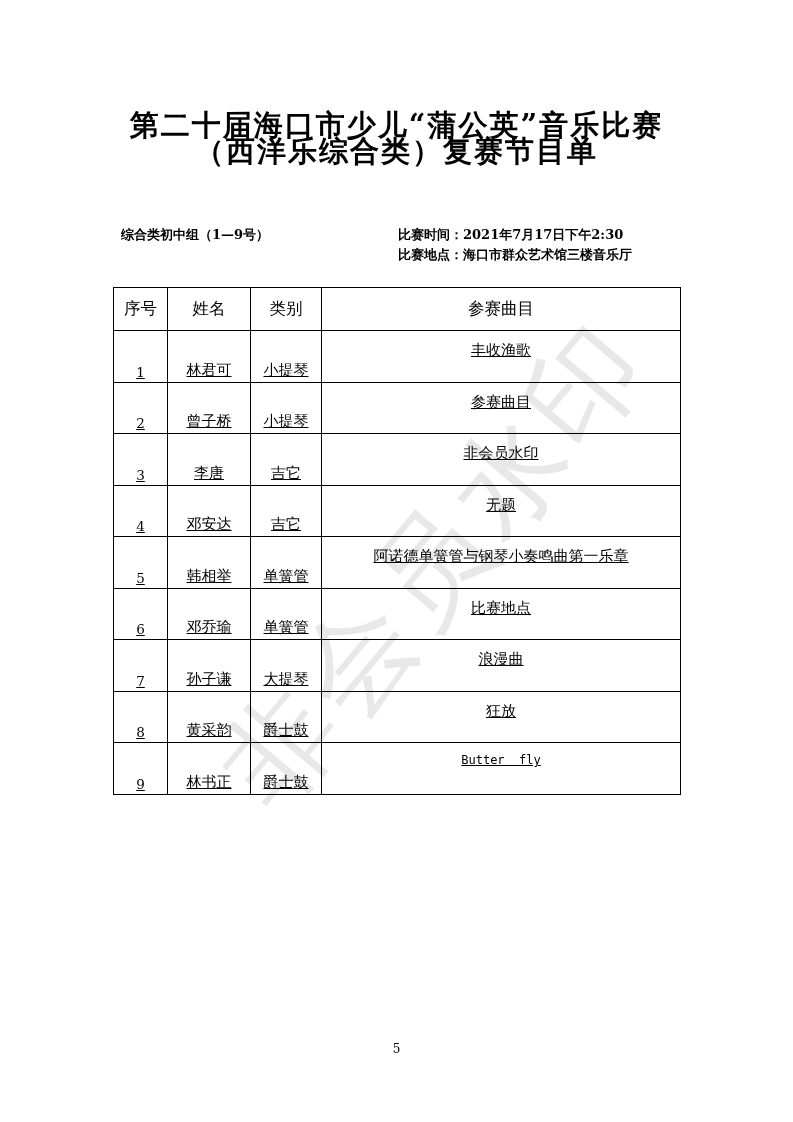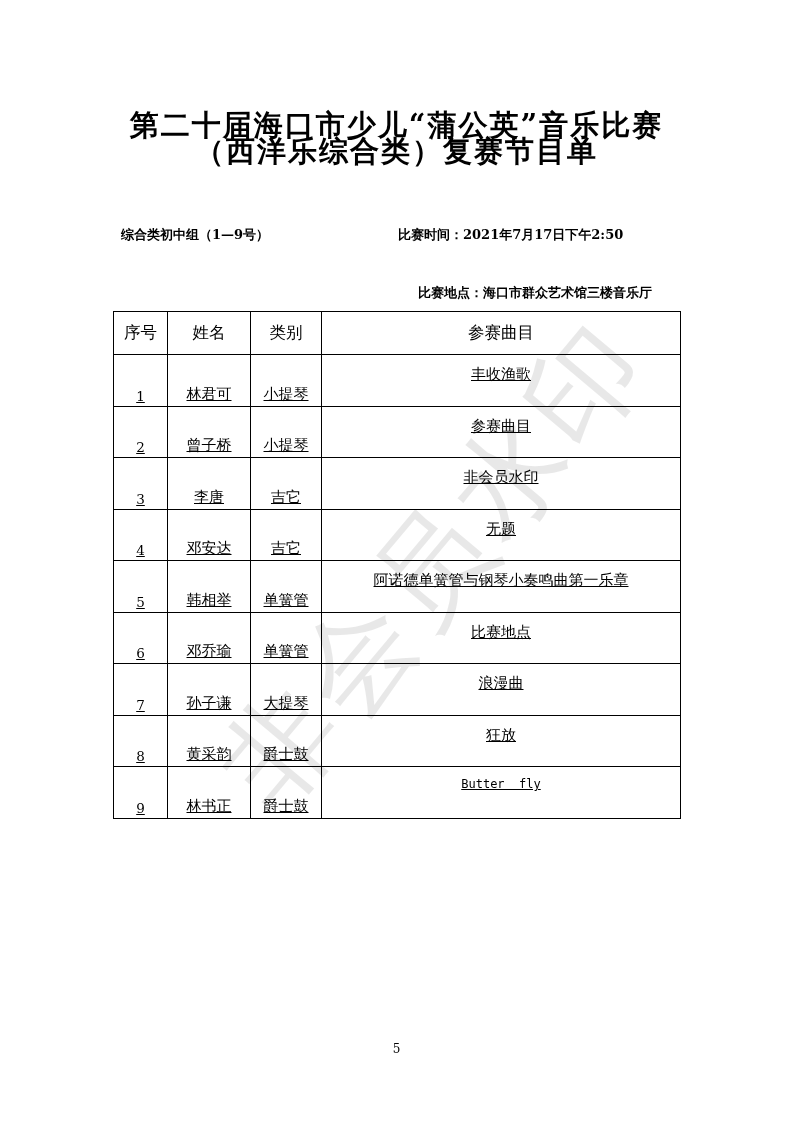--- a/index.html
+++ b/index.html
@@ -5,23 +5,23 @@
   html, body { margin: 0; padding: 0; background: #ffffff; }
   body { width: 793px; height: 1122px; position: relative; overflow: hidden;
          font-family: "DejaVu Serif", "Liberation Serif", serif; color: #000; }
   .title { position: absolute; left: 0; width: 793px; text-align: center;
            font-weight: bold; font-size: 29px; letter-spacing: 2px; }
   .t1 { top: 106px; }
   .t2 { top: 132px; }
   .meta { position: absolute; font-size: 13px; font-weight: bold; white-space: nowrap; }
   .group { left: 121px; top: 226px; }
   .time { left: 398px; top: 226px; }
-  .venue { left: 418px; top: 246px; margin-top: 38px; }
+  .venue { left: 398px; top: 246px; }
   table.prog { position: absolute; left: 113px; top: 287px; border-collapse: collapse;
-               font-family: "DejaVu Sans", "Liberation Sans", sans-serif; font-size: 15px; margin-top: 24px; }
+               font-family: "DejaVu Sans", "Liberation Sans", sans-serif; font-size: 15px; }
   table.prog td, table.prog th { border: 1.5px solid #000; padding: 0; font-weight: normal; }
   table.prog th { height: 42px; font-size: 16.5px; text-align: center; vertical-align: middle; }
   table.prog td { height: 40.5px; text-align: center; text-decoration: underline; }
   td.num, td.name, td.cat { vertical-align: bottom; padding-bottom: 2px !important; }
   td.num { font-family: "DejaVu Serif", serif; font-size: 13.5px; }
   td.piece { vertical-align: top; padding-top: 10px !important; }
   td.piece.mono { font-family: "DejaVu Sans Mono", "Liberation Mono", monospace; font-size: 12px; white-space: pre; }
   .c1 { width: 53px; } .c2 { width: 82px; } .c3 { width: 70px; } .c4 { width: 358px; }
   .watermark { position: absolute; left: 140px; top: 490px; font-size: 112px;
                color: rgba(0,0,0,0.09); transform: rotate(-50deg); transform-origin: center;
@@ -31,21 +31,21 @@
 </style>
 </head>
 <body>
 
 <div class="watermark">非会员水印</div>
 
 <div class="title t1">第二十届海口市少儿“蒲公英”音乐比赛</div>
 <div class="title t2">（西洋乐综合类）复赛节目单</div>
 
 <div class="meta group">综合类初中组（1—9号）</div>
-<div class="meta time">比赛时间：2021年7月17日下午2:50</div>
+<div class="meta time">比赛时间：2021年7月17日下午2:30</div>
 <div class="meta venue">比赛地点：海口市群众艺术馆三楼音乐厅</div>
 
 <table class="prog">
   <thead>
     <tr>
       <th class="c1">序号</th>
       <th class="c2">姓名</th>
       <th class="c3">类别</th>
       <th class="c4">参赛曲目</th>
     </tr>

